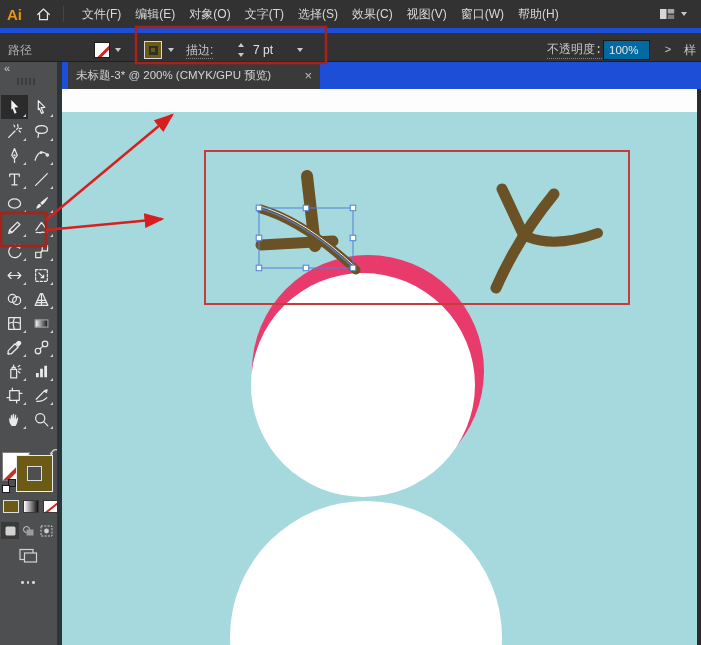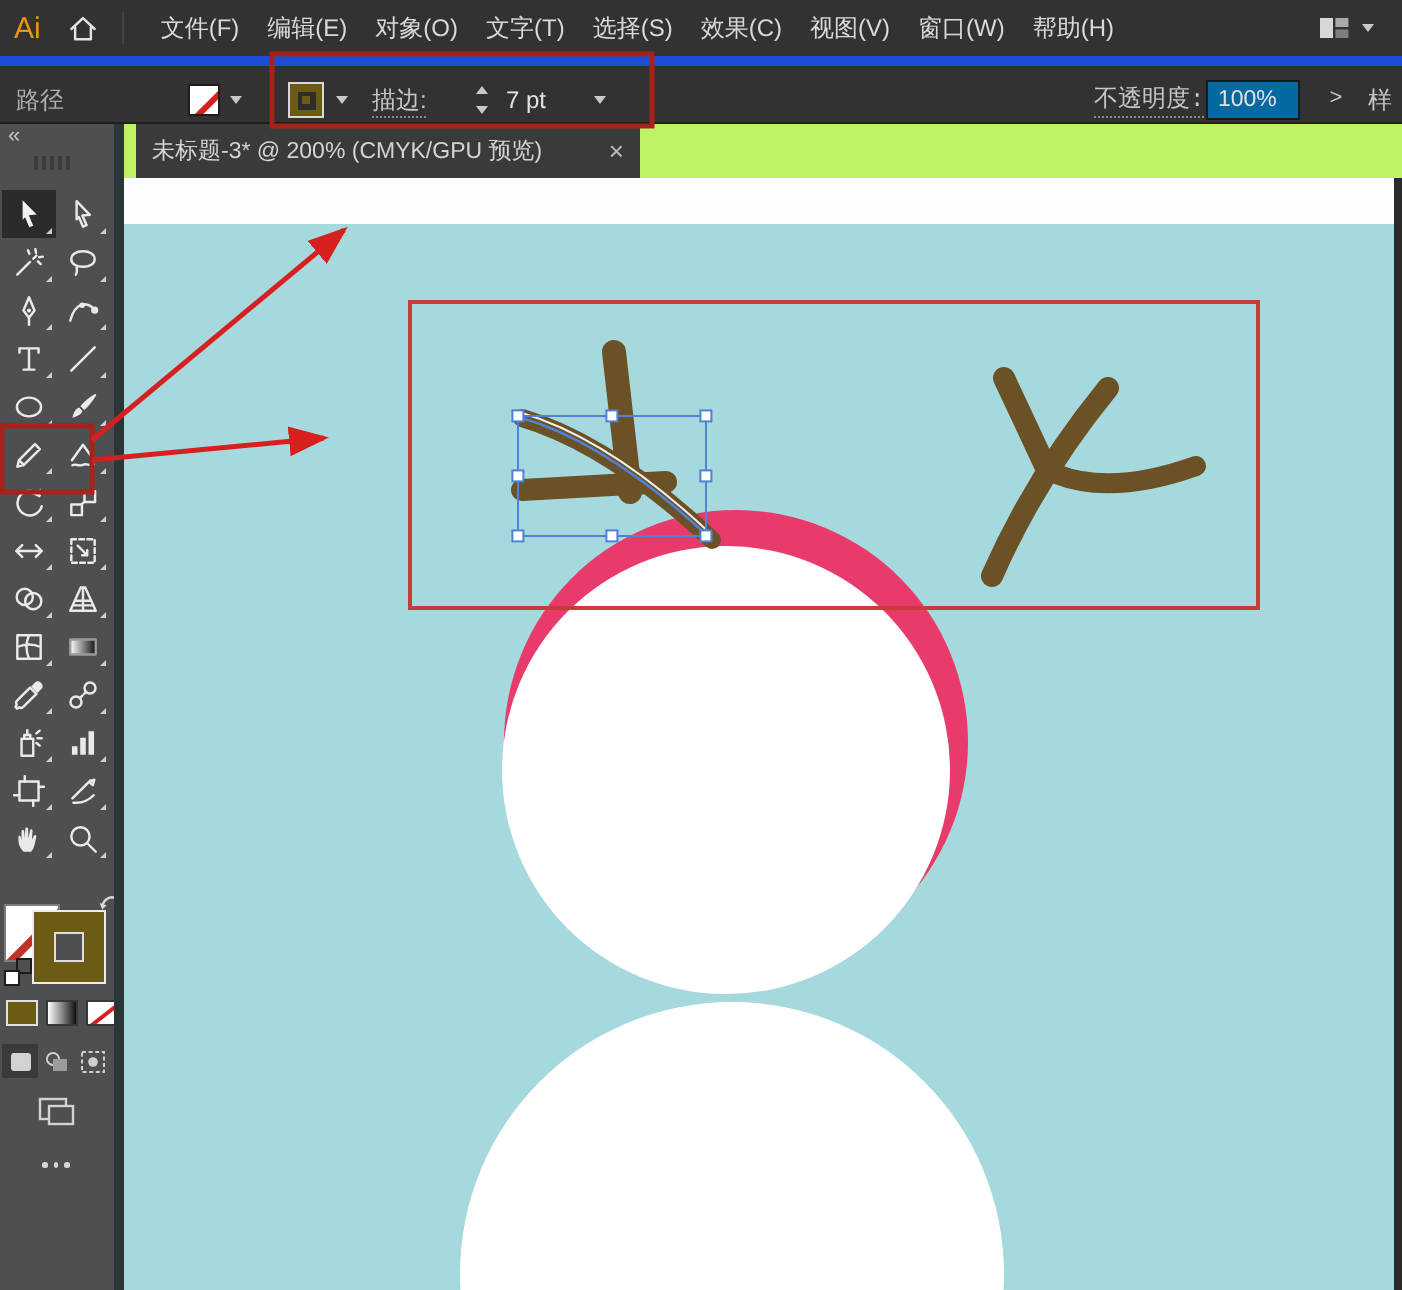--- a/index.html
+++ b/index.html
@@ -6,21 +6,21 @@
     --sky:#a6d9dd; --snow:#ffffff; --pink:#e93a6c; --brown:#6a5126;
     --selblue:#4f81d6; --annbox:#a6221b; --annrect:#c83b3b; --annarrow:#d81f1f;
     --olive:#6b5b14;
   }
   *{margin:0;padding:0;box-sizing:border-box;}
   body{background:#222;font-family:"Liberation Sans","DejaVu Sans",sans-serif;}
   .app{position:relative;width:701px;height:645px;background:#323232;overflow:hidden;}
 
   
   .menubar{position:relative;height:28px;background:#323232;display:flex;align-items:center;color:#d9d9d9;font-size:12px;}
-  .ai-logo{color:#e8960f;font-weight:normal;font-size:15px;margin-left:7px;letter-spacing:0;}
+  .ai-logo{color:#e8960f;font-weight:bold;font-size:15px;margin-left:7px;letter-spacing:0;}
   .home{margin-left:14px;display:inline-flex;}
   .vsep{width:1px;height:16px;background:#454545;margin:0 11px 0 12px;}
   .menus{display:flex;gap:0;justify-content:flex-end;}
   .menuitem{padding:0 7px;line-height:28px;white-space:nowrap;cursor:default;}
   .mb-spacer{flex:1;}
   .ws-icon{display:inline-flex;margin-right:6px;}
   .chev-dn{width:0;height:0;border-left:3.5px solid transparent;border-right:3.5px solid transparent;border-top:4px solid #c9c9c9;margin-right:14px;}
 
   
   .optionsbar{position:relative;height:34px;background:#323232;border-top:5px solid #1d4ed8;border-bottom:1px solid #1f1f1f;font-size:12px;color:#c6c6c6;}
@@ -75,21 +75,21 @@
   .cbtn.c3::after{content:'';position:absolute;left:-4px;top:5px;width:26px;height:2px;background:#d42222;transform:rotate(-38deg);}
   .dmodes{position:absolute;left:1px;top:460px;display:flex;}
   .dmode{width:18px;height:17px;display:flex;align-items:center;justify-content:center;}
   .dmode.active{background:#3a3a3a;}
   .scrmode{position:absolute;left:19px;top:486px;}
   .tb-dots{position:absolute;left:21px;top:519px;display:flex;gap:3px;}
   .tb-dots i{width:2.5px;height:2.5px;background:#d5d5d5;border-radius:50%;}
 
   
   .rightcol{position:relative;flex:1;display:flex;flex-direction:column;}
-  .tabbar{height:27px;background:#bef264;display:flex;align-items:flex-end;}
+  .tabbar{height:27px;background:#1d4ed8;display:flex;align-items:flex-end;}
   .tab{margin-left:6px;height:27px;width:252px;background:#3a3a3a;color:#d4d4d4;font-size:11.5px;display:flex;align-items:center;padding:0 8px;white-space:nowrap;overflow:hidden;}
   .tab .title{flex:1;overflow:hidden;}
   .tab .x{color:#bdbdbd;font-size:13px;margin-left:6px;}
   .canvas{position:relative;flex:1;background:#2c2c2c;}
   .canvas svg{display:block;}
 
   .pbwhite{fill:#fdfdfd;}
   .sky{fill:var(--sky);}
   .snow{fill:var(--snow);}
   .pink{fill:var(--pink);}

